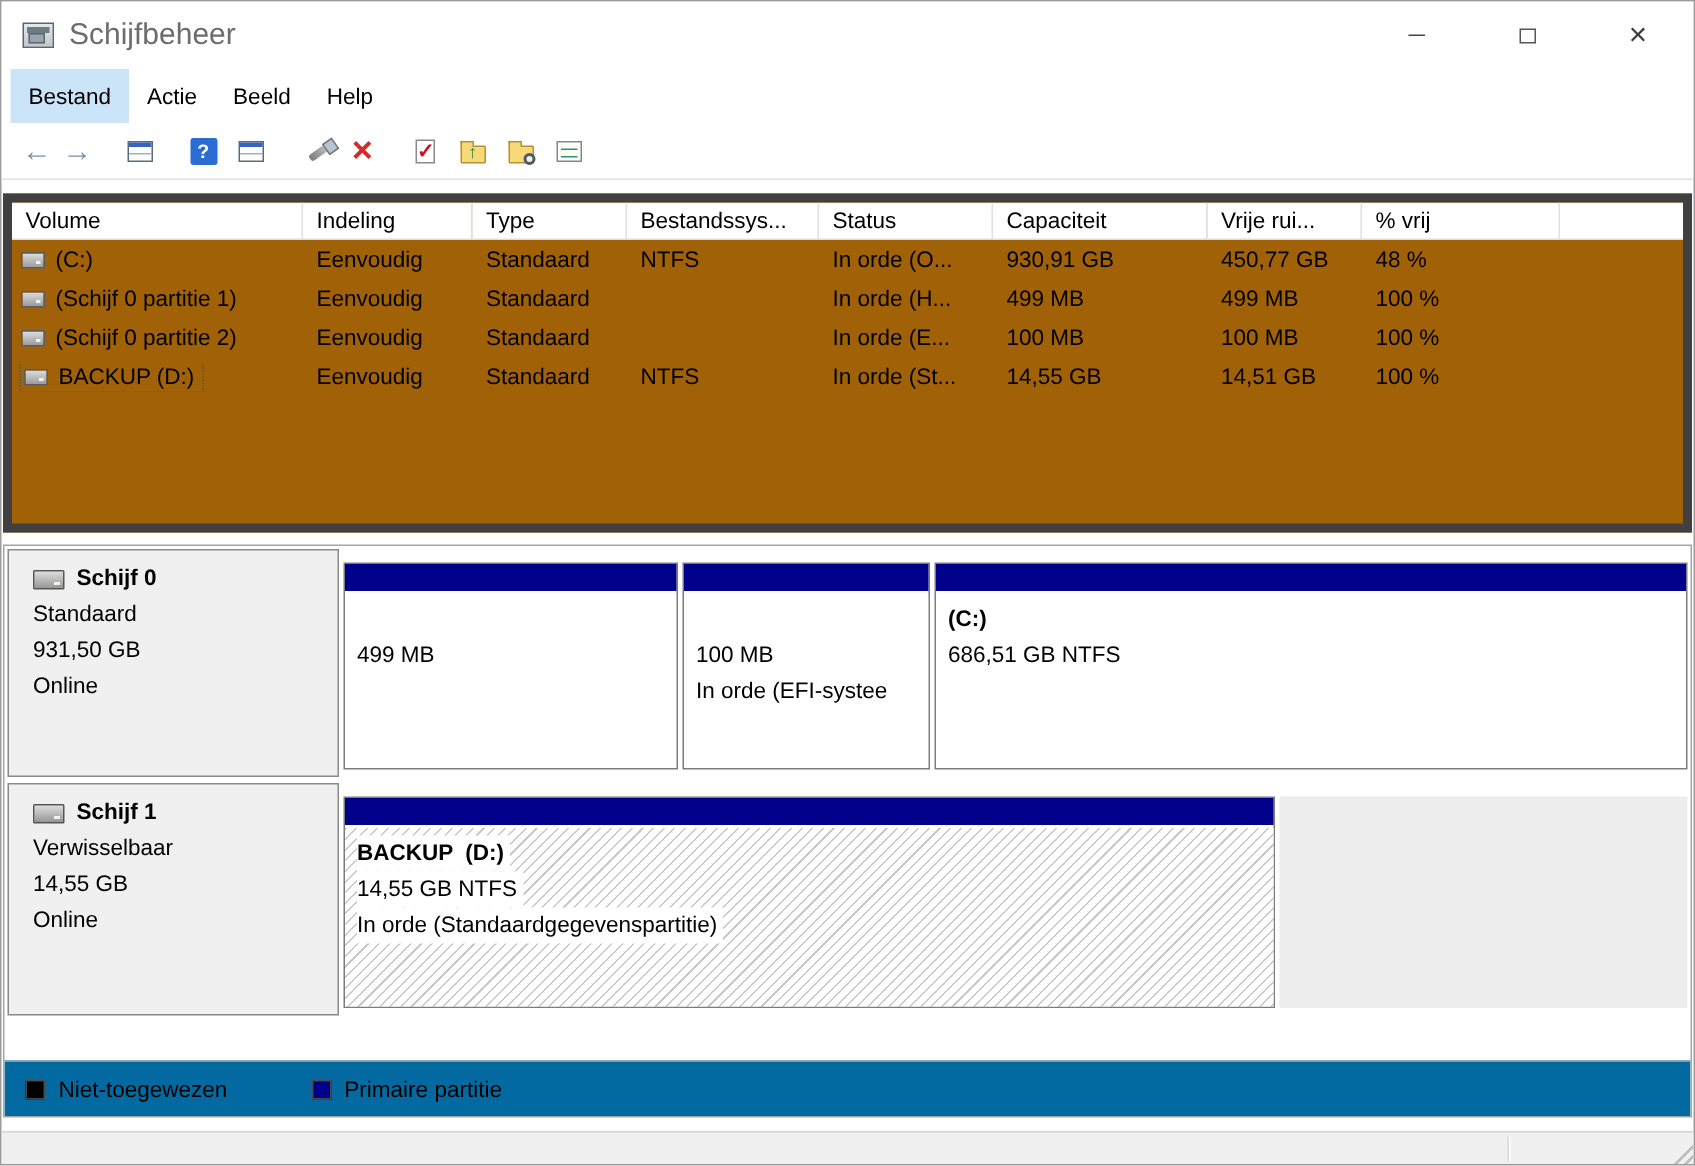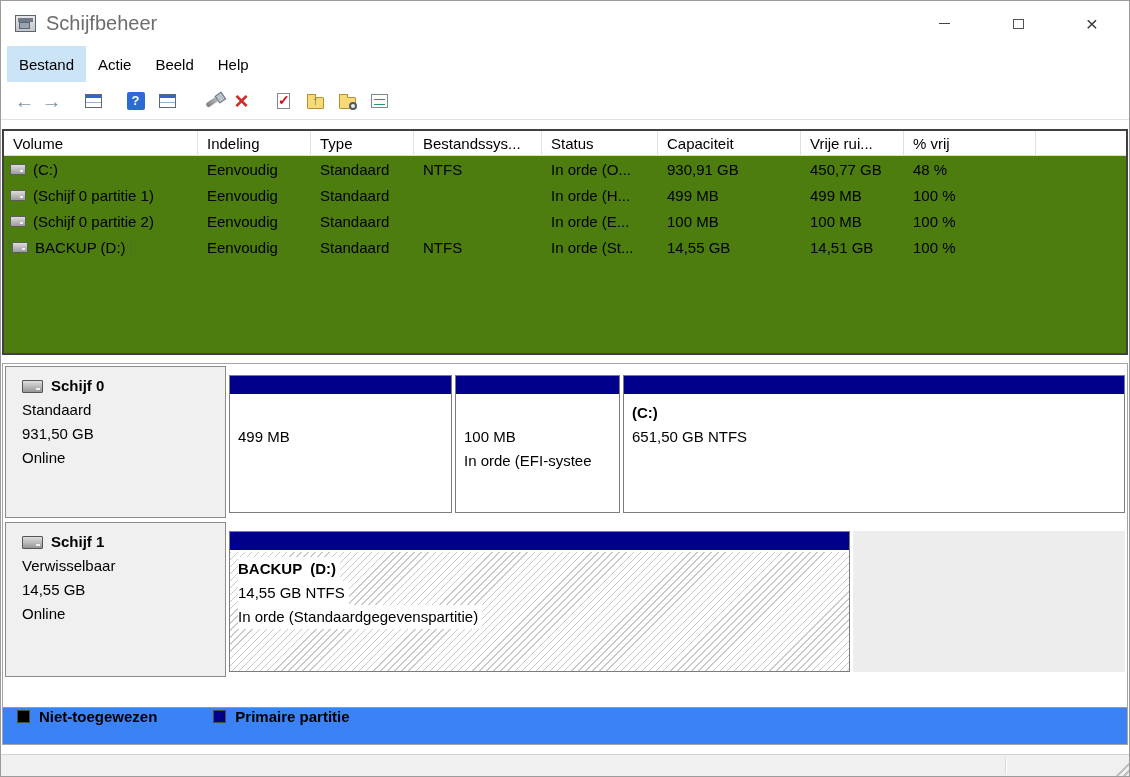--- a/index.html
+++ b/index.html
@@ -41,21 +41,21 @@
   .icon-doc .check { position:absolute; left:0; top:-1px; color:#cf1020; font-size:14px; font-weight:bold; line-height:1; }
   .icon-folder { width:17px; height:12px; background:#f7d978; border:1px solid #b8912f; border-radius:1px; position:relative; margin-top:4px; }
   .icon-folder::before { content:""; position:absolute; top:-4px; left:-1px; width:7px; height:3px; background:#f7d978; border:1px solid #b8912f; border-bottom:none; }
   .icon-folder .up { position:absolute; left:4px; top:-3px; font-size:12px; font-weight:bold; color:#2e7d32; line-height:1; }
   .icon-folder .mag { position:absolute; right:-2px; bottom:-2px; width:8px; height:8px; border:2px solid #4f5a64; border-radius:50%; background:rgba(235,243,250,.85); }
   .icon-props { width:17px; height:14px; border:1px solid #7a8a9a; background:#fffef2; position:relative; }
   .icon-props::before { content:""; position:absolute; left:2px; top:4px; right:2px; border-top:1px solid #2e8b8b; }
   .icon-props::after { content:""; position:absolute; left:2px; top:9px; right:2px; border-top:1px solid #2e8b8b; }
 
   
-  .table-region { margin:9px 1px 0; border:2px solid #404040; height:226px; flex:none; background:#4d7c0f; overflow:hidden; }
+  .table-region { margin:9px 1px 0; border:6px solid #404040; height:226px; flex:none; background:#a16207; overflow:hidden; }
   .thead, .trow { display:grid; grid-template-columns:194px 113px 103px 128px 116px 143px 103px 132px 1fr; align-items:center; }
   .thead { height:25px; }
   .th { height:100%; display:flex; align-items:center; padding-left:9px; border-right:1px solid #e0e0e0; border-bottom:1px solid #dcdcdc; background:#fff; white-space:nowrap; overflow:hidden; }
   .th.filler { border-right:none; }
   .trow { height:26px; }
   .td { padding-left:9px; white-space:nowrap; overflow:hidden; }
   .td.vol { display:flex; align-items:center; gap:7px; padding-left:6px; }
   .drive-ico { width:16px; height:11px; border:1px solid #5c5c5c; border-radius:1px; background:linear-gradient(#dcdcdc,#9c9c9c); position:relative; flex:none; }
   .drive-ico::after { content:""; position:absolute; right:2px; bottom:2px; width:3px; height:2px; background:#eef4ea; }
   .focus-rect { display:flex; align-items:center; gap:7px; outline:1px dotted #555; padding:1px 5px 1px 2px; }
@@ -75,21 +75,21 @@
   .part { border:1px solid #7c7c7c; display:flex; flex-direction:column; background:#fff; min-width:0; }
   .part-head { height:20px; flex:none; background:#00008B; border-bottom:2px solid #fff; }
   .part-body { flex:1; padding:5px 8px; overflow:hidden; white-space:nowrap; }
   .part-title { font-weight:bold; min-height:24px; line-height:24px; white-space:pre; }
   .part-line { line-height:24px; }
   .part-body.hatched { background-image:repeating-linear-gradient(135deg,#c9c9c9 0 1px,#ffffff 1px 5px); }
   .part-body.hatched .part-title, .part-body.hatched .part-line { background:#fff; width:fit-content; padding-right:4px; }
   .parts-filler { flex:1; background:#ededed; }
 
   
-  .legend { margin-top:auto; border-top:1px solid #9a9a9a; height:37px; display:flex; align-items:flex-start; padding-left:14px; background:#3b82f6;font-weight:bold; }
+  .legend { margin-top:auto; border-top:1px solid #9a9a9a; height:37px; display:flex; align-items:center; padding-left:14px; background:#0369a1; }
   .legend-item { display:flex; align-items:center; gap:9px; }
   .legend-item + .legend-item { margin-left:40px;padding-left:16px; }
   .swatch { width:13px; height:13px; border:1px solid #4a4a4a; flex:none; }
   .swatch-black { background:#000000; }
   .swatch-navy { background:#00008B; }
 
   
   .statusbar { height:22px; flex:none; margin-top:9px; background:#f0f0f0; border-top:1px solid #d2d2d2; position:relative; }
   .status-sep { position:absolute; right:122px; top:3px; bottom:2px; border-left:1px solid #d8d8d8; border-right:1px solid #fff; }
   .grip { position:absolute; right:0; bottom:0; width:16px; height:16px; background:repeating-linear-gradient(135deg, transparent 0 3px, #c0c0c0 3px 5px); clip-path:polygon(100% 0, 100% 100%, 0 100%); }
@@ -275,21 +275,21 @@
             <div class="part-body">
               <div class="part-title"></div>
               <div class="part-line">100 MB</div>
               <div class="part-line">In orde (EFI-systee</div>
             </div>
           </div>
           <div class="part" style="flex:1;">
             <div class="part-head"></div>
             <div class="part-body">
               <div class="part-title">(C:)</div>
-              <div class="part-line">651,50 GB NTFS</div>
+              <div class="part-line">686,51 GB NTFS</div>
             </div>
           </div>
         </div>
       </div>
 
       <div class="disk-row second">
         <div class="disk-info">
           <div class="disk-name-line">
               <span class="disk-ico"></span>
               <span>Schijf 1</span>

